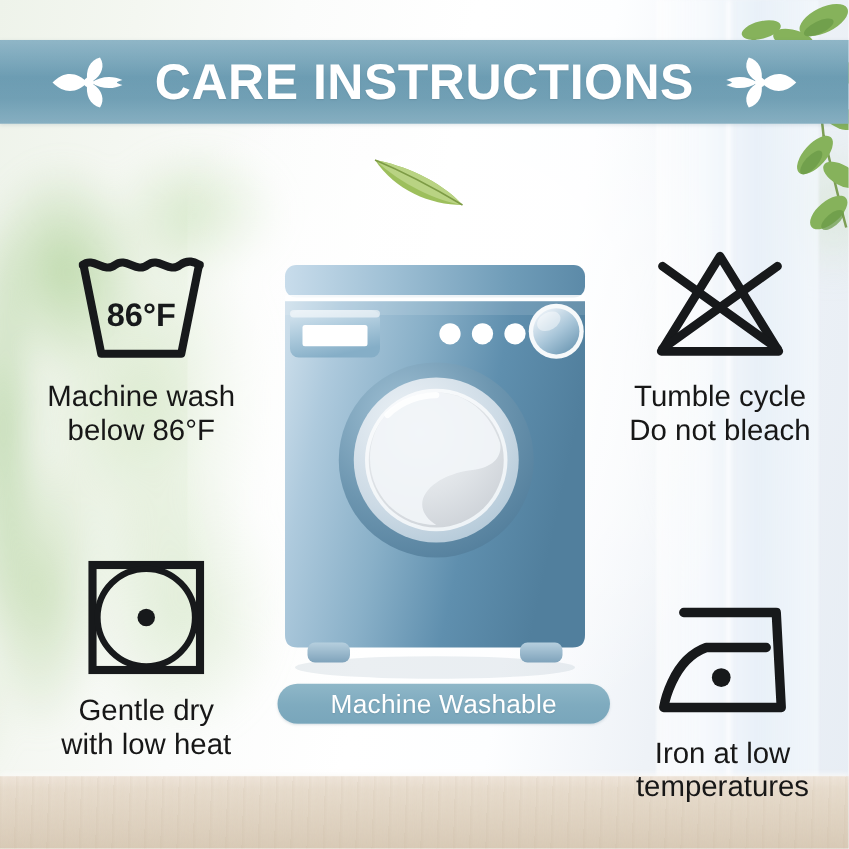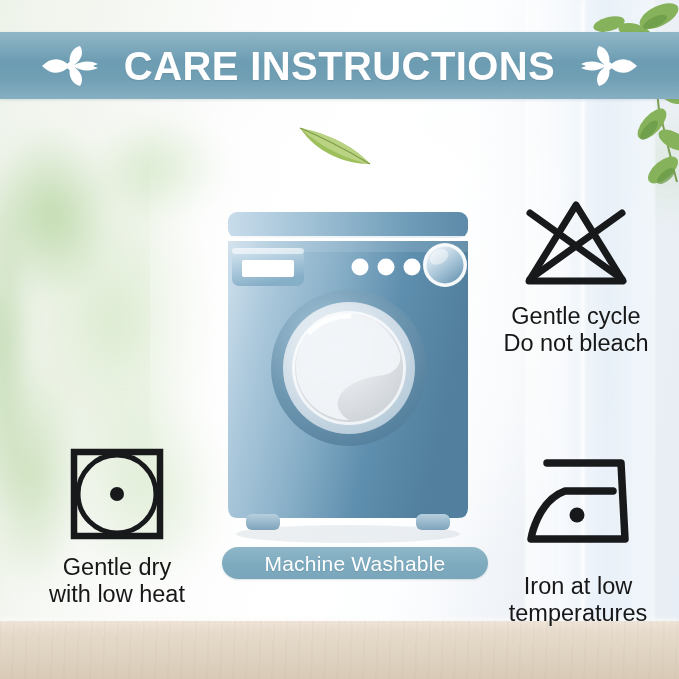--- a/index.html
+++ b/index.html
@@ -69,21 +69,21 @@
 
   
   .care{position:absolute;display:flex;flex-direction:column;align-items:center;}
   .care .icon{display:block;}
   .care .cap{text-align:center;color:#171717;font-size:23.5px;line-height:1.16;
     margin-top:10px;white-space:pre-line;}
 
   #care-wash{left:18px;top:203px;width:190px;}
   #care-bleach{left:478px;top:199px;width:196px;}
   #care-dry{left:22px;top:448px;width:190px;}
-  #care-iron{left:480px;top:455px;width:196px;gap:12px;}
+  #care-iron{left:480px;top:482px;width:196px;}
 
   
   .machine{position:absolute;left:218px;top:208px;width:260px;height:340px;}
   .badge-wrap{position:absolute;left:222px;top:547px;width:266px;height:32px;
     border-radius:16px;
     background:linear-gradient(180deg,#8fb7c8 0%,#7fabbf 52%,#79a6bb 100%);
     display:flex;align-items:center;justify-content:center;
     box-shadow:0 1px 2px rgba(95,125,140,.22);}
   .badge-wrap .txt{color:#ffffff;font-size:21px;line-height:1;letter-spacing:.2px;
     text-shadow:0 1px 1px rgba(90,120,135,.3);}
@@ -162,30 +162,41 @@
             <path d="M30 22 C28 32 32 40 40 42 C44 36 42 28 34 23 Z"></path>
             <path d="M33 22 C40 17 50 16 58 20 C52 22 52 22 58 24 C50 28 40 27 33 22 Z"></path>
             <circle cx="31" cy="22" r="4"></circle>
           </g>
         </svg>
       </span>
     </div>
     <div class="banner-shine"></div>
   </div>
 
+  <div class="care" id="care-wash">
+    <span class="icon">
+      <svg width="100" height="86" viewBox="0 0 100 86">
+        <path d="M3 9 C12 2 20 16 29 9 C38 2 46 16 55 9 C64 2 72 16 81 9 C88 4 93 7 97 9" stroke="#17191b" stroke-width="6.5" fill="none" stroke-linecap="round"></path>
+        <path d="M4 10 L18 80 L82 80 L96 10" stroke="#17191b" stroke-width="6.5" fill="none" stroke-linejoin="round"></path>
+        <text x="50" y="58" text-anchor="middle" font-family="Liberation Sans, sans-serif" font-size="26" font-weight="700" fill="#17191b">86°F</text>
+      </svg>
+    </span>
+    <span class="cap">Machine wash
+below 86°F</span>
+  </div>
 
   <div class="care" id="care-bleach">
     <span class="icon">
       <svg width="108" height="90" viewBox="0 0 108 90">
         <path d="M54 6 L101 82 L7 82 Z" stroke="#17191b" stroke-width="7" fill="none" stroke-linejoin="round"></path>
         <path d="M8 14 L100 80" stroke="#17191b" stroke-width="7" fill="none" stroke-linecap="round"></path>
         <path d="M100 14 L8 80" stroke="#17191b" stroke-width="7" fill="none" stroke-linecap="round"></path>
       </svg>
     </span>
-    <span class="cap">Gentle cycle
+    <span class="cap">Tumble cycle
 Do not bleach</span>
   </div>
 
   <div class="care" id="care-dry">
     <span class="icon">
       <svg width="96" height="92" viewBox="0 0 96 92">
         <rect x="5" y="4" width="86" height="84" stroke="#17191b" stroke-width="6.5" fill="none"></rect>
         <circle cx="48" cy="46" r="39" stroke="#17191b" stroke-width="5" fill="none"></circle>
         <circle cx="48" cy="46" r="7" fill="#17191b"></circle>
       </svg>

